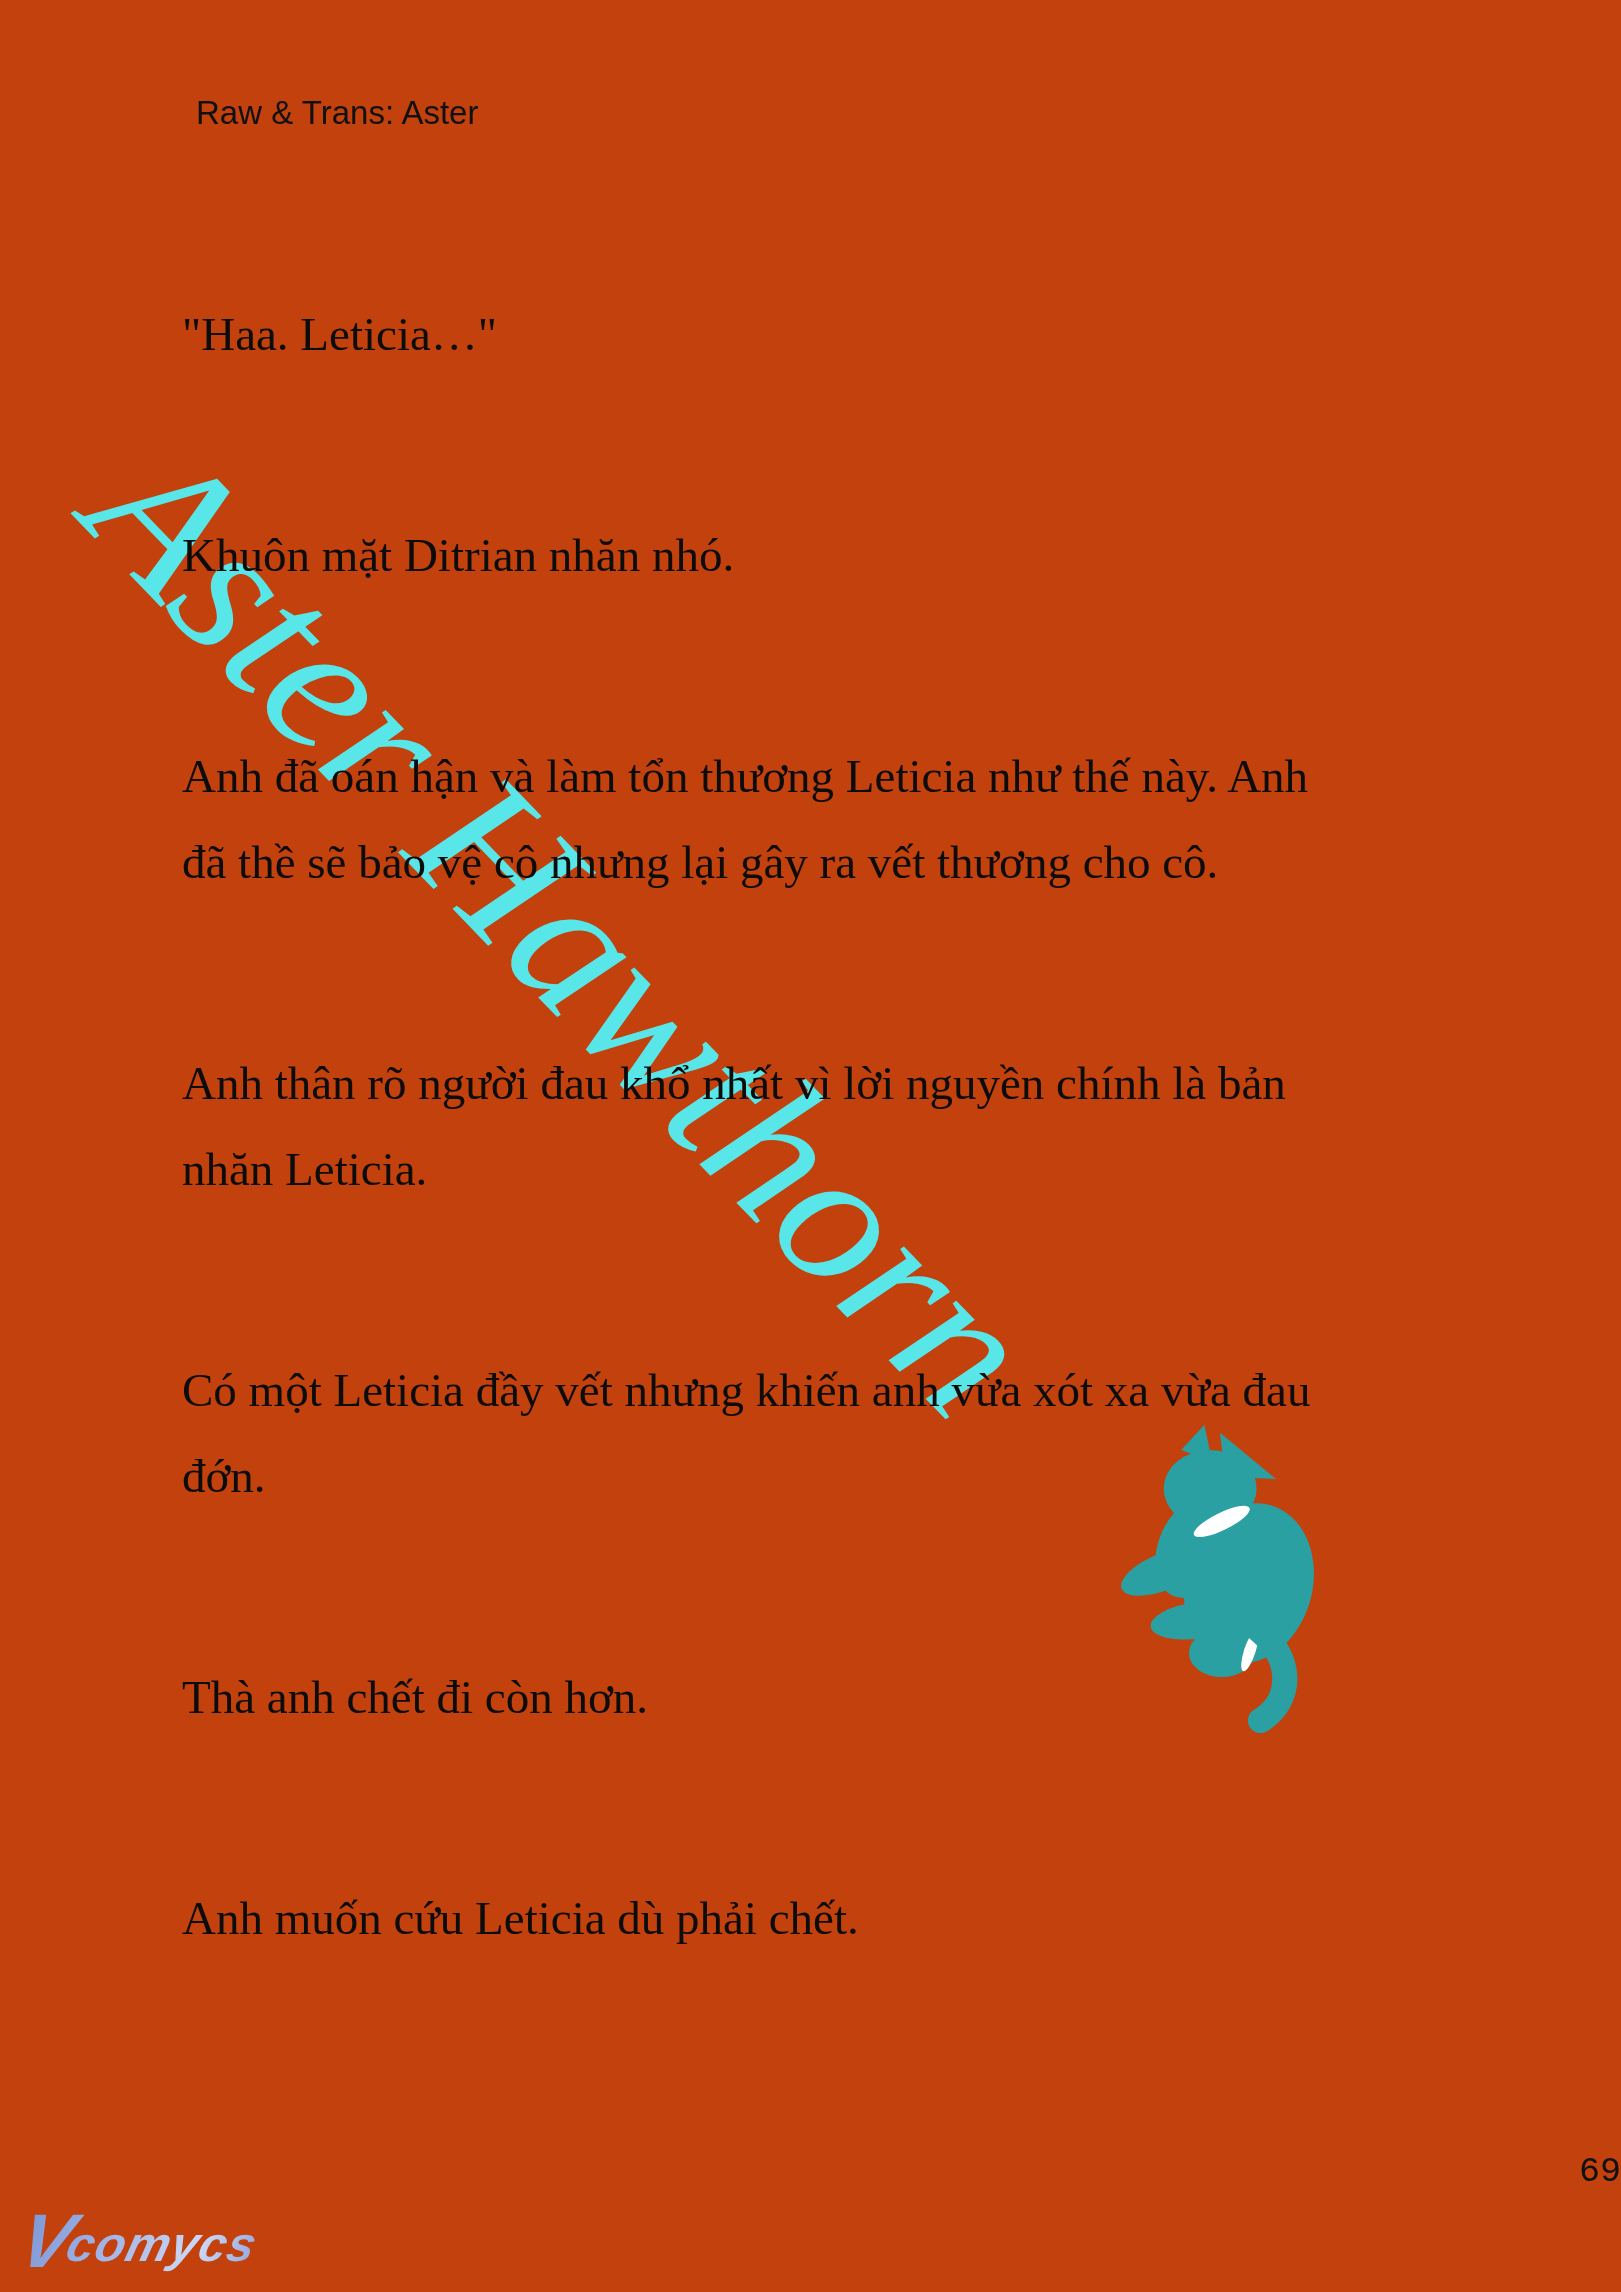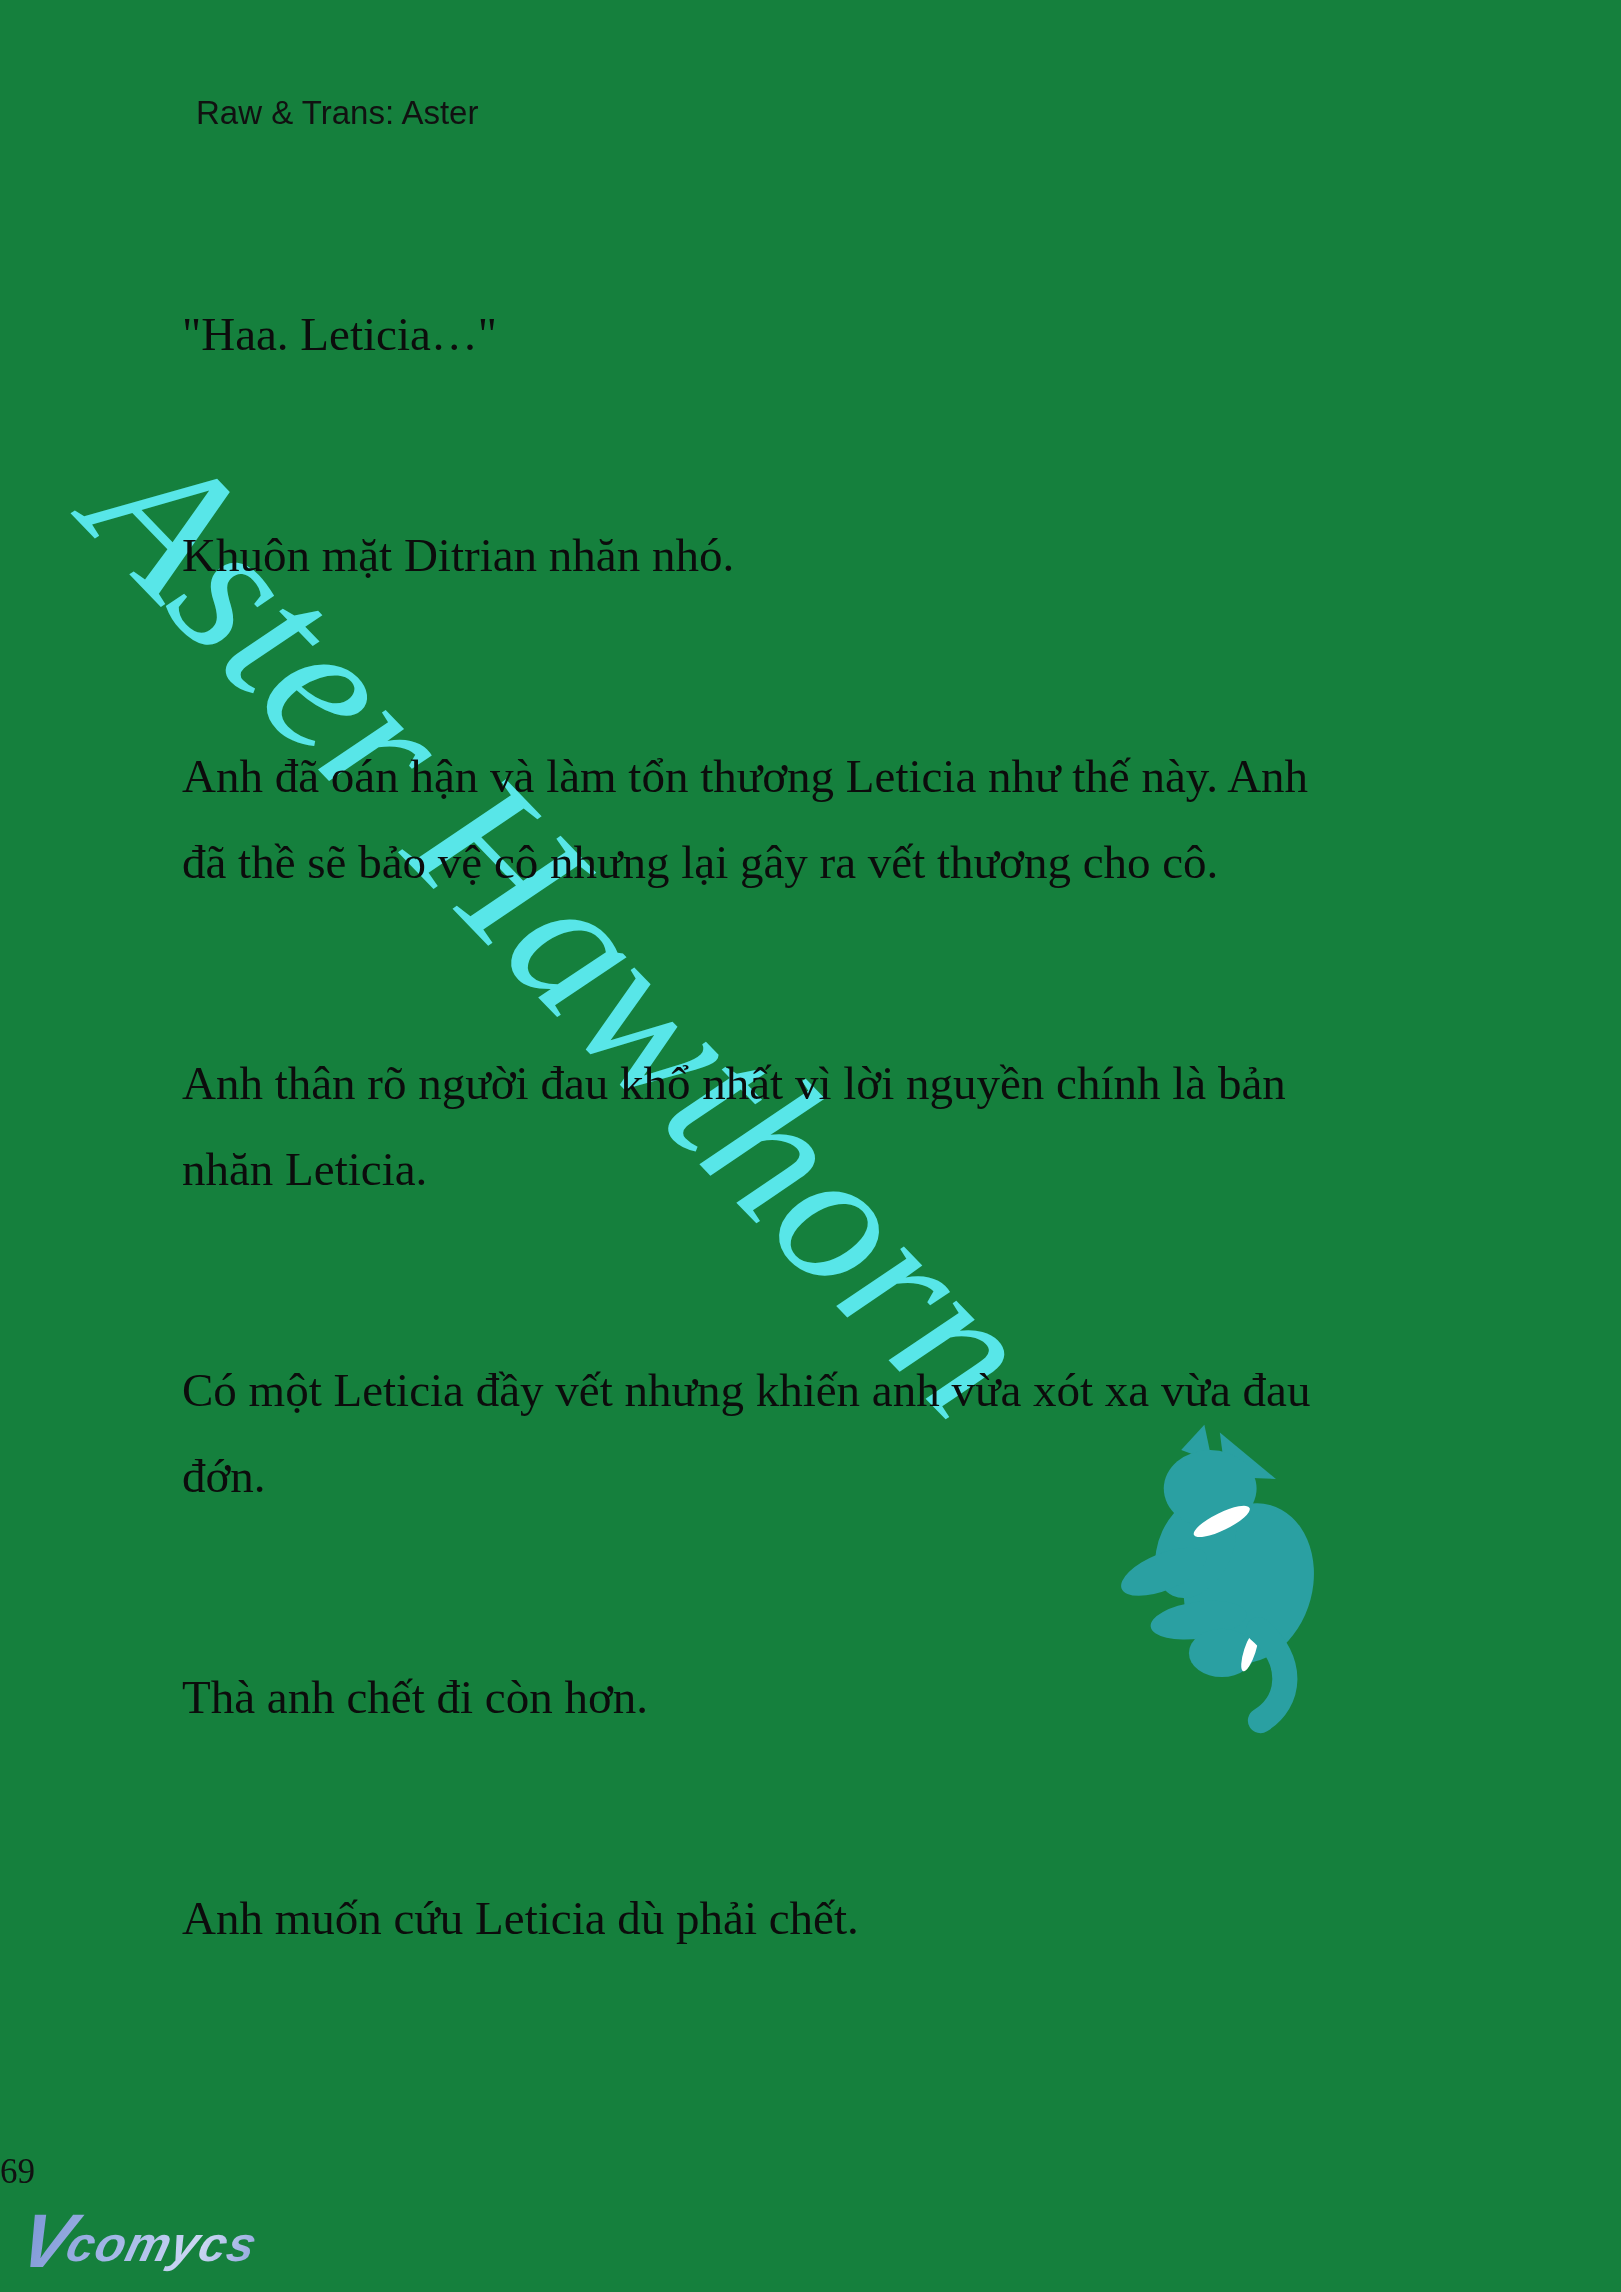--- a/index.html
+++ b/index.html
@@ -1,20 +1,20 @@
 <!DOCTYPE html>
 <html><head>
 <meta charset="utf-8">
 <style>
   html, body { margin: 0; padding: 0; background: #ffffff; }
   .page {
     position: relative;
     width: 1621px;
     height: 2293px;
-    background: #15803d;
+    background: #c2410c;
     overflow: hidden;
     font-family: "Liberation Serif", serif;
   }
   .header-credit {
     position: absolute;
     left: 196px;
     top: 94px;
     z-index: 2;
     font-family: "Liberation Sans", sans-serif;
     font-size: 33px;
@@ -55,22 +55,22 @@
     left: 1112px;
     top: 1419px;
     z-index: 0;
   }
   .page-number {
     position: absolute;
     top: 2152px;
     left: 0;
     width: 100%;
     z-index: 2;
-    text-align: left;
-    font-family: Liberation Serif, serif;
+    text-align: right;
+    font-family: Liberation Mono, monospace;
     font-size: 35px;
     color: #111111;
   }
   .vcomycs-logo {
     position: absolute;
     left: 21.6px;
     top: 2203px;
     z-index: 2;
     transform: skewX(-14deg);
     font-family: "Liberation Sans", sans-serif;

